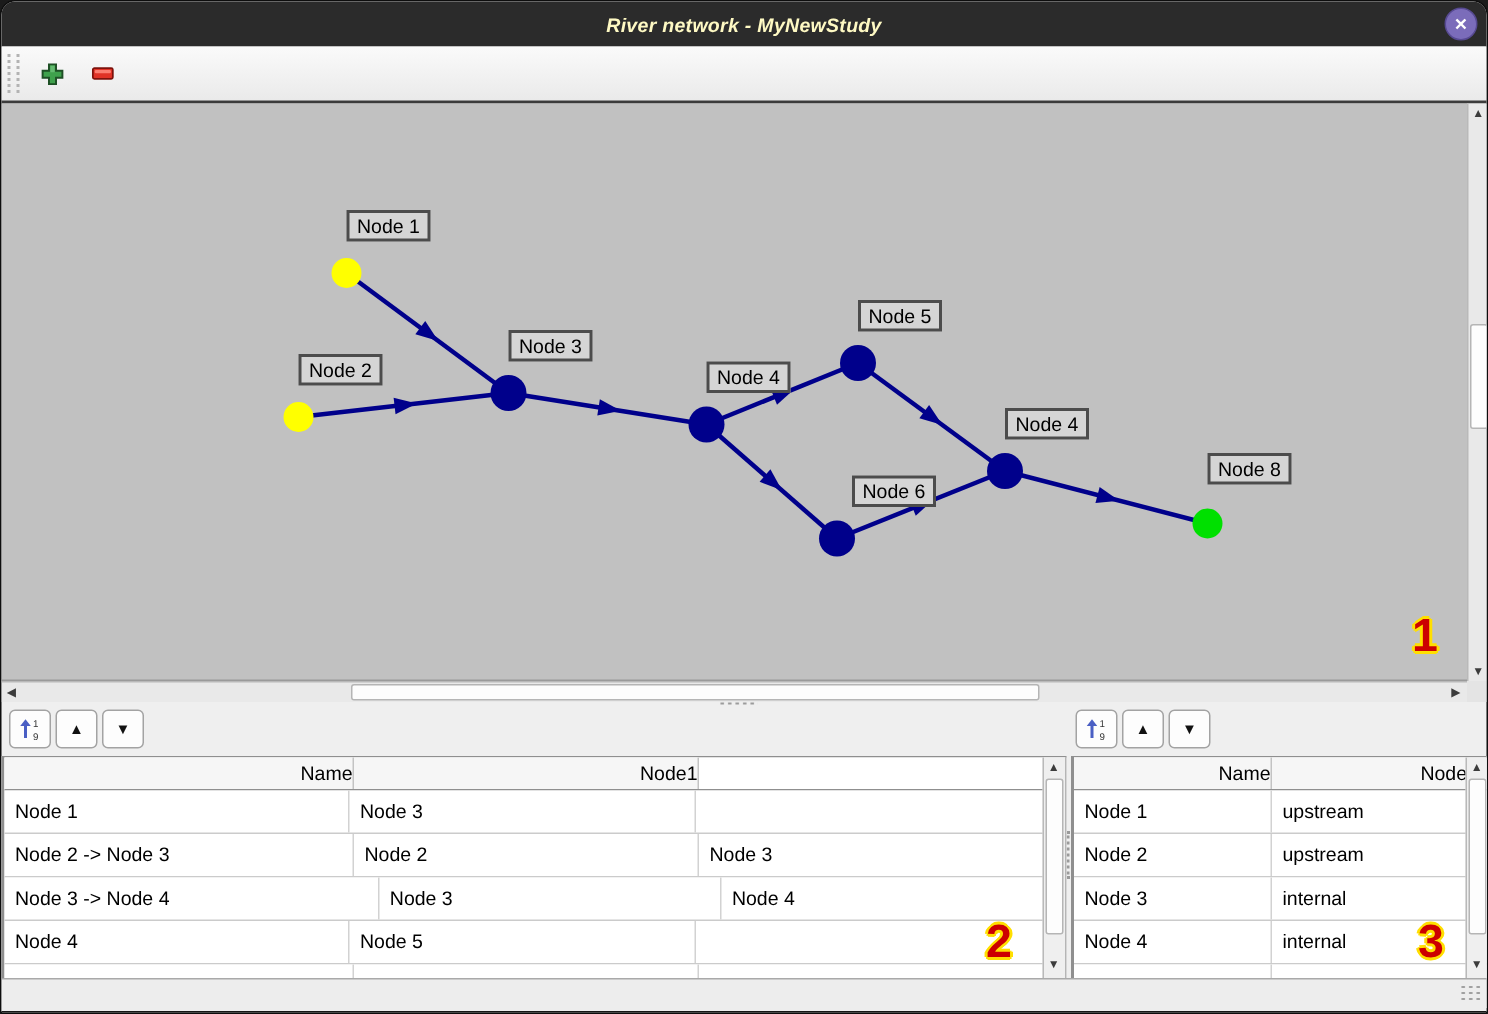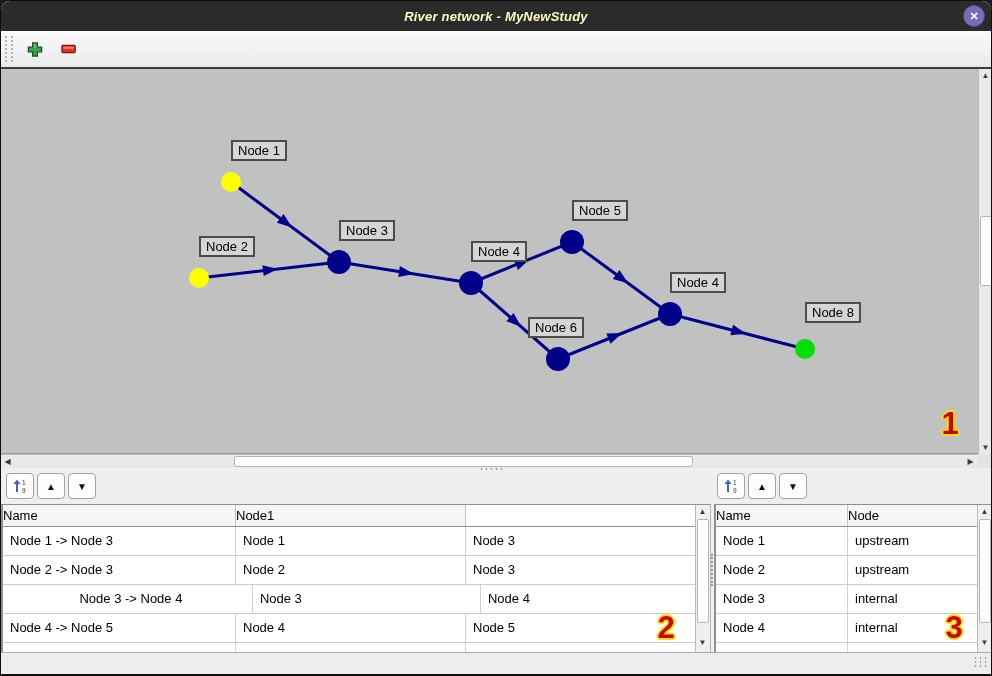--- a/index.html
+++ b/index.html
@@ -44,21 +44,21 @@
                background-image:radial-gradient(#9f9f9f 1px,transparent 1.2px);background-size:5px 4px;}
   
   .btn{position:absolute;width:28px;height:26px;background:#fdfdfd;border:1px solid #a3a3a3;
        border-radius:4px;display:flex;align-items:center;justify-content:center;cursor:pointer;
        font-size:10px;color:#111;padding:0;}
   
   .table{position:absolute;top:503px;height:148px;background:#ffffff;
          border-top:1px solid #8f8f8f;border-left:2px solid #8f8f8f;border-right:1px solid #b5b5b5;}
   .tr{display:flex;height:29px;background:#ffffff;border-bottom:1px solid #cbcbcb;}
   .tr.head{height:22px;border-bottom:1px solid #8f8f8f;}
-  .th{background:#f6f6f6;text-align:left;font-size:13px;line-height:21px;color:#000;
+  .th{background:#f6f6f6;text-align:right;font-size:13px;line-height:21px;color:#000;
       border-right:1px solid #c3c3c3;overflow:hidden;white-space:nowrap;}
   .td{font-size:13px;line-height:28px;color:#000;padding-left:7px;border-right:1px solid #d2d2d2;
       overflow:hidden;white-space:nowrap;}
   .tv{position:absolute;right:0;top:0;width:15px;height:100%;background:#efefef;
       border-left:1px solid #b9b9b9;}
   
   .footer{position:absolute;left:0;top:651px;width:100%;height:22px;background:#ededed;
           border-top:1px solid #a9a9a9;}
   .bottom-edge{position:absolute;left:0;top:673px;width:100%;height:3px;background:#161616;}
   
@@ -120,21 +120,21 @@
         <circle cx="557" cy="290" r="12" fill="#00008b"></circle>
         <circle cx="669" cy="245" r="12" fill="#00008b"></circle>
         <circle cx="804" cy="280" r="10" fill="#00e000"></circle>
       </svg>
     <div id="labels-layer">
         <div class="node-label" style="left: 230px; top: 71px;">Node 1</div>
         <div class="node-label" style="left: 198px; top: 167px;">Node 2</div>
         <div class="node-label" style="left: 338px; top: 151px;">Node 3</div>
         <div class="node-label" style="left: 470px; top: 172px;">Node 4</div>
         <div class="node-label" style="left: 571px; top: 131px;">Node 5</div>
-        <div class="node-label" style="left: 527px; top: 248px;">Node 6</div>
+        <div class="node-label" style="left: 567px; top: 248px;">Node 6</div>
         <div class="node-label" style="left: 669px; top: 203px;">Node 4</div>
         <div class="node-label" style="left: 804px; top: 233px;">Node 8</div>
       </div>
   </div>
 
   <div class="sb sb-v" style="left:977px;top:68px;width:15px;height:385px;">
     <span class="sb-arrow" style="top:0;left:0;">▲</span>
     <div class="sb-thumb" style="left:1px;top:147px;width:12px;height:70px;"></div>
     <span class="sb-arrow" style="bottom:0;left:0;">▼</span>
   </div>
@@ -178,36 +178,34 @@
   <button class="btn" style="left:778px;top:472px;">
     <span>▼</span>
   </button>
 
   <div class="table" id="reach-table" style="left:0;width:710px;">
       <div class="tr head">
         <div class="th" style="width: 233px;">Name</div>
         <div class="th" style="width: 230px;">Node1</div>
       </div>
     <div class="tr">
-        <div class="td" style="width: 233px;">Node 1 -&gt; Node 3</div>
         <div class="td" style="width: 230px;">Node 1</div>
         <div class="td" style="width: 231px;">Node 3</div>
       </div>
       <div class="tr">
         <div class="td" style="width: 233px;">Node 2 -&gt; Node 3</div>
         <div class="td" style="width: 230px;">Node 2</div>
         <div class="td" style="width: 231px;">Node 3</div>
       </div>
       <div class="tr">
-        <div class="td" style="width: 252px; text-align: center;">Node 3 -&gt; Node 4</div>
+        <div class="td" style="width: 252px;">Node 3 -&gt; Node 4</div>
         <div class="td" style="width: 230px;">Node 3</div>
         <div class="td" style="width: 231px;">Node 4</div>
       </div>
       <div class="tr">
-        <div class="td" style="width: 233px;">Node 4 -&gt; Node 5</div>
         <div class="td" style="width: 230px;">Node 4</div>
         <div class="td" style="width: 231px;">Node 5</div>
       </div>
       <div class="tr">
         <div class="td" style="width: 233px;"></div>
         <div class="td" style="width: 230px;"></div>
         <div class="td" style="width: 231px;"></div>
       </div>
       <div class="tv">
       <span class="sb-arrow" style="top:0;left:0;">▲</span>

